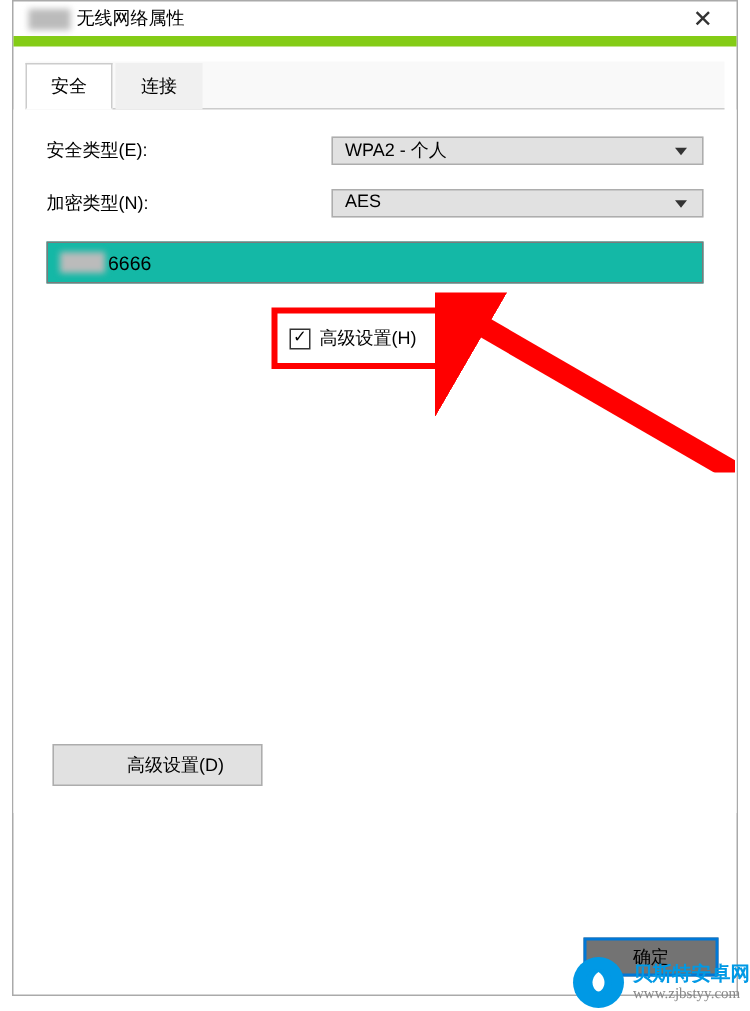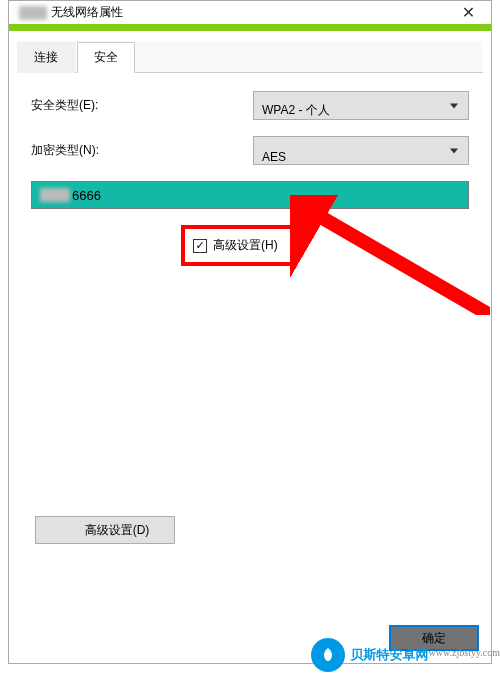--- a/index.html
+++ b/index.html
@@ -73,29 +73,28 @@
     margin-bottom: 16px;
     gap: 40px;
   }
   .formrow .lbl {
     width: 150px;
     font-size: 12px;
     color: #000;
   }
   .select {
     flex: 1;
-    height: 29px;
+    height: 19px;
     border: 1px solid #adadad;
     background: #e1e1e1;
     display: flex;
-    align-items: flex-end;
+    align-items: flex-start;
     padding: 0 8px;
     font-size: 12px;
     position: relative;
-    margin-left: 32px;
   }
   .select::after {
     content: "";
     position: absolute;
     right: 10px; top: 50%;
     width: 0; height: 0;
     border-left: 4px solid transparent;
     border-right: 4px solid transparent;
     border-top: 5px solid #333;
     transform: translateY(-50%);
@@ -173,43 +172,43 @@
     font-size: 11px;
     color: #0099e5;
   }
   .watermark .logo {
     width: 34px; height: 34px;
     border-radius: 50%;
     background: #0099e5;
     display: flex; align-items: center; justify-content: center;
     color: #fff; font-size: 18px;
   }
-  .watermark .txt { display: flex; line-height: 1.2; }
+  .watermark .txt { display: flex; flex-direction: column; line-height: 1.2; }
   .watermark .txt .l1 { color: #0099e5; font-weight: bold; font-size: 13px; }
   .watermark .txt .l2 { color: #888; font-size: 10px; font-family: Liberation Serif, serif; }
 </style>
 </head>
 <body>
 
 <div class="window">
 
   <div class="titlebar">
     <span class="blur"></span>
     <span class="title">无线网络属性</span>
     <div class="closebtn">
       <span>✕</span>
     </div>
   </div>
 
   <div class="tabs">
+    <div class="tab active">
+      <span>安全</span>
+    </div>
     <div class="tab">
       <span>连接</span>
-    </div>
-    <div class="tab active">
-      <span>安全</span>
     </div>
   </div>
 
   <div class="panel">
 
     <div class="formrow">
       <span class="lbl">安全类型(E):</span>
       <div class="select">
         <span>WPA2 - 个人</span>
         <span></span>

